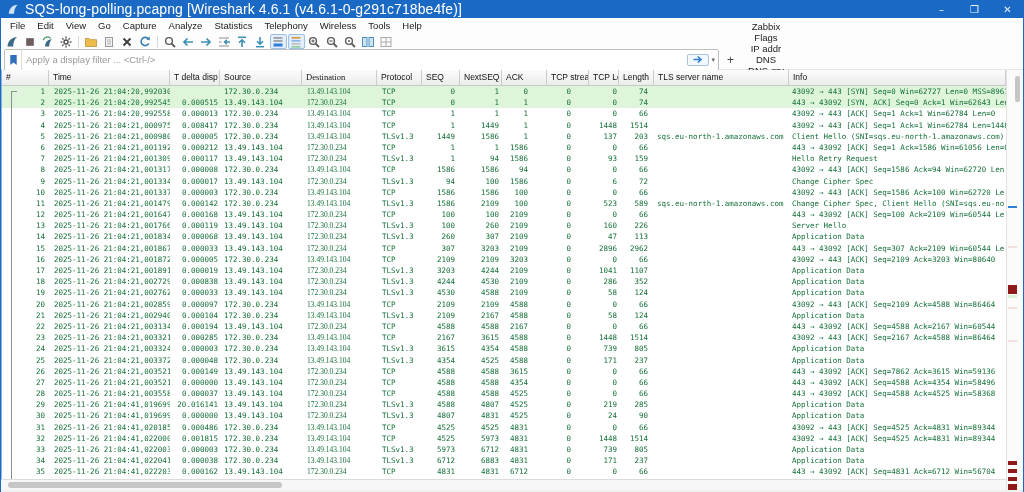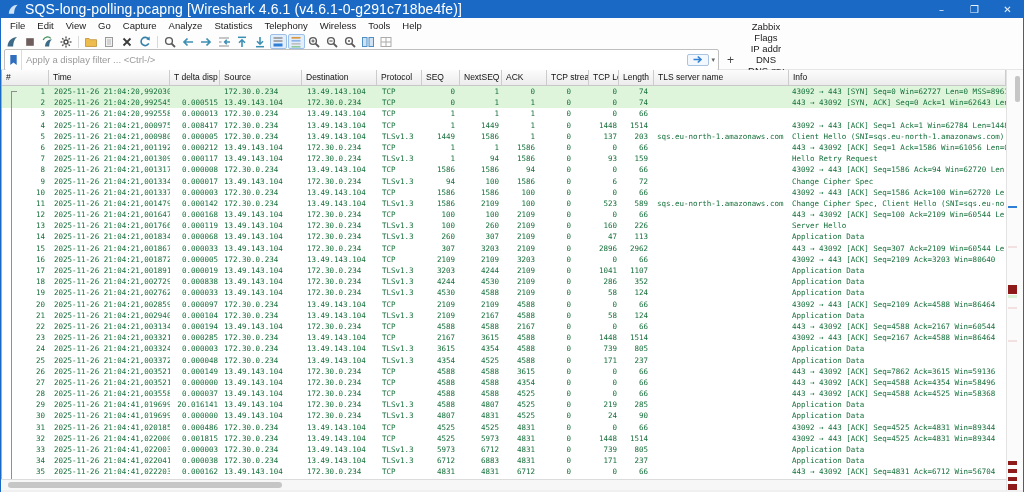--- a/index.html
+++ b/index.html
@@ -51,22 +51,22 @@
            background:linear-gradient(#fcfcfc,#ececec); border-bottom:1px solid #c8c8c8; }
   .phead .hc { font-size:8.5px; color:#111; line-height:15px; padding-left:4px; border-right:1px solid #cccccc;
                overflow:hidden; white-space:nowrap; flex:0 0 auto; }
   .rows { position:absolute; left:0; top:16px; right:0; bottom:0; overflow:hidden;
           font-family:"DejaVu Sans Mono", monospace; font-size:7.5px; color:#15703a; }
   .prow { display:flex; height:11.2px; line-height:11.4px; white-space:nowrap; background:#fff; }
   .prow.hl { background:#def5dc; }
   .prow .c { flex:0 0 auto; overflow:hidden; white-space:nowrap; }
   .c.ra { text-align:right; }
   .c0{width:47px; padding-right:4px;} .c1{width:121px; padding-left:5px;} .c2{width:50px; padding-right:2px;}
-  .c3{width:82px; padding-left:4px;} .c4{width:75px; padding-left:5px;} .c5{width:45px; padding-left:5px;}
-  .c6{width:38px; padding-right:5px;} .c7{width:42px; padding-right:3px;} .c8{width:45px; padding-right:12px;}
+  .c3{width:82px; padding-left:4px;} .c4{width:75px; padding-left:5px;font-family:Liberation Serif, serif;} .c5{width:45px; padding-left:5px;}
+  .c6{width:38px; padding-right:5px;} .c7{width:42px; padding-right:3px;} .c8{width:45px; padding-right:19px;}
   .c9{width:42px; padding-right:18px;} .c10{width:30px; padding-right:2px;} .c11{width:35px; padding-right:6px;}
   .c12{width:135px; padding-left:3px;} .c13{flex:1 1 auto !important; padding-left:3px;}
   .bracket { position:absolute; left:9px; top:19px; bottom:0; width:6px; pointer-events:none; }
   .bracket .v { position:absolute; left:0; top:2px; bottom:0; width:1px; background:#8f8f8f; }
   .bracket .h { position:absolute; left:0; top:2px; width:6px; height:1px; background:#8f8f8f; }
 
   
   .vscroll { position:absolute; right:1px; top:70px; width:17px; height:420px; background:#fbfbfb;
              border-left:1px solid #e2e2e2; }
   .vthumb { position:absolute; right:3px; top:6px; width:5px; height:26px; background:#c6c6c6; border-radius:2px; }
@@ -345,20 +345,21 @@
         <div class="c c3">172.30.0.234</div>
         <div class="c c4">13.49.143.104</div>
         <div class="c c5">TCP</div>
         <div class="c c6 ra">1</div>
         <div class="c c7 ra">1</div>
         <div class="c c8 ra">1</div>
         <div class="c c9 ra">0</div>
         <div class="c c10 ra">0</div>
         <div class="c c11 ra">66</div>
         <div class="c c12"></div>
+        <div class="c c13">43092 → 443 [ACK] Seq=1 Ack=1 Win=62784 Len=0</div>
       </div>
       <div class="prow">
         <div class="c c0 ra">4</div>
         <div class="c c1">2025-11-26 21:04:21,000975</div>
         <div class="c c2 ra">0.008417</div>
         <div class="c c3">172.30.0.234</div>
         <div class="c c4">13.49.143.104</div>
         <div class="c c5">TCP</div>
         <div class="c c6 ra">1</div>
         <div class="c c7 ra">1449</div>

